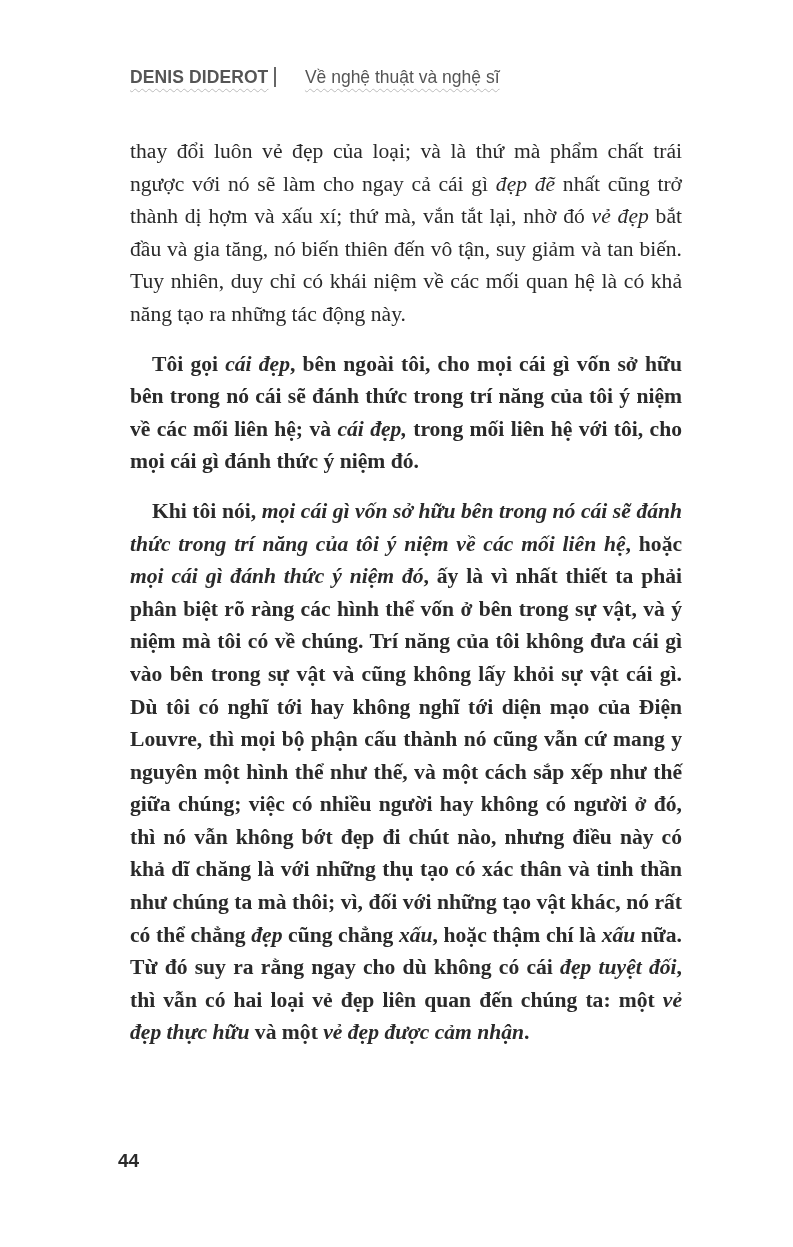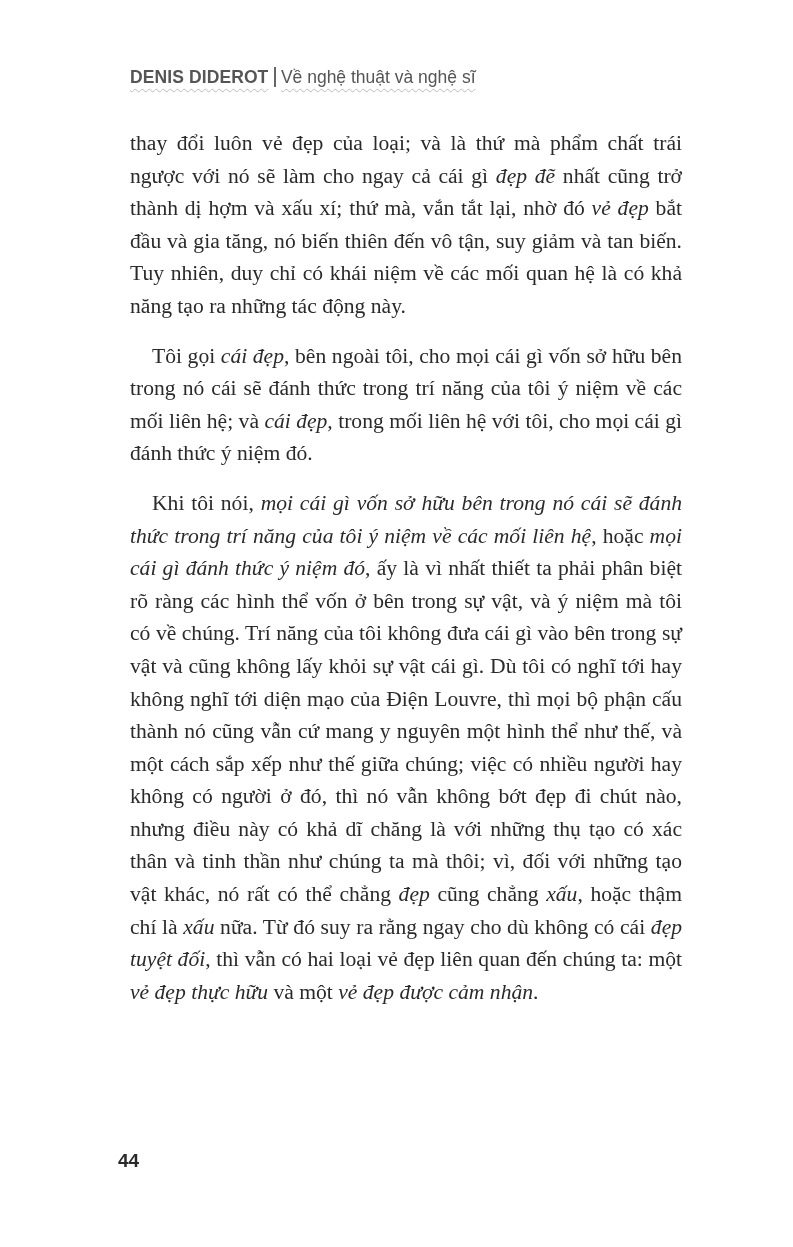--- a/index.html
+++ b/index.html
@@ -37,37 +37,39 @@
       width: 1.5px;
       height: 20px;
       background: #666666;
       vertical-align: -4px;
       margin: 0 5px 0 6px;
     }
     .running-header .book-title {
       text-decoration: underline wavy #bbbbbb;
       text-decoration-thickness: 1px;
       text-underline-offset: 5px;
+      margin-left: 24px;
     }
     .body-text {
       position: absolute;
       left: 130px;
       top: 119px;
       width: 552px;
       font-size: 21.6px;
       line-height: 32.6px;
       text-align: justify;
       color: #2a2a2a;
     }
     .body-text p {
-      margin: 8px 0 17px 0;
+      margin: 16px 0 17px 0;
       text-indent: 0;
     }
     .body-text p.indent {
       text-indent: 22px;
+      font-weight: bold;
     }
     .body-text em {
       font-style: italic;
     }
     .page-number {
       position: absolute;
       left: 118px;
       top: 1150px;
       font-family: "Liberation Sans", "DejaVu Sans", sans-serif;
       font-weight: bold;

